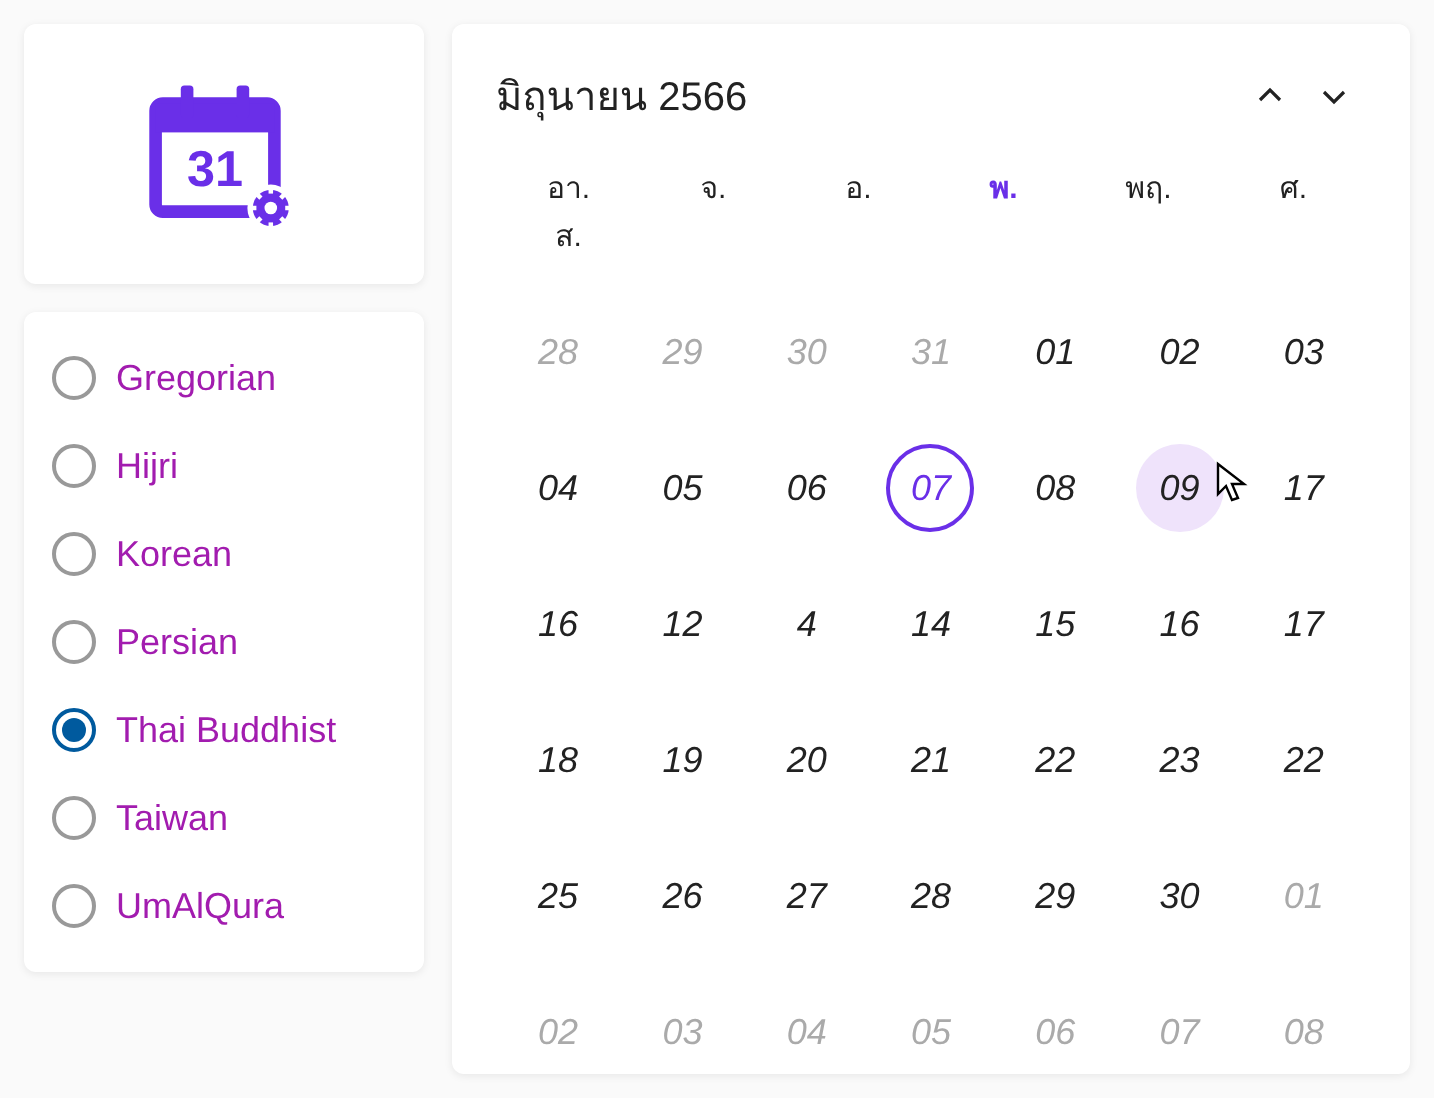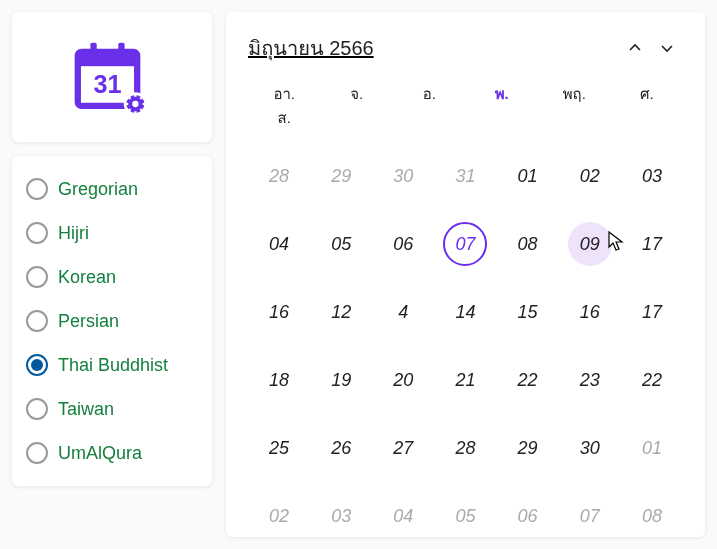--- a/index.html
+++ b/index.html
@@ -57,36 +57,35 @@
   }
   .radio-item.selected .radio-circle::after {
     content: "";
     position: absolute;
     top: 3px; left: 3px; right: 3px; bottom: 3px;
     background: #005a9e;
     border-radius: 50%;
   }
   .radio-label {
     font-size: 18px;
-    color: #15803d;
+    color: #a21caf;
   }
   .calendar-card {
     flex: 1;
     background: #fff;
     border-radius: 6px;
     box-shadow: 0 1px 4px rgba(0,0,0,0.08);
     padding: 20px 22px 18px 22px;
     display: flex;
     flex-direction: column;
   }
   .cal-header {
     display: flex;
     align-items: center;
     margin-bottom: 18px;
-    text-decoration: underline;
   }
   .cal-title {
     font-size: 20px;
     flex: 1;
     color: #222;
   }
   .nav-btn {
     width: 32px;
     height: 32px;
     display: flex;

